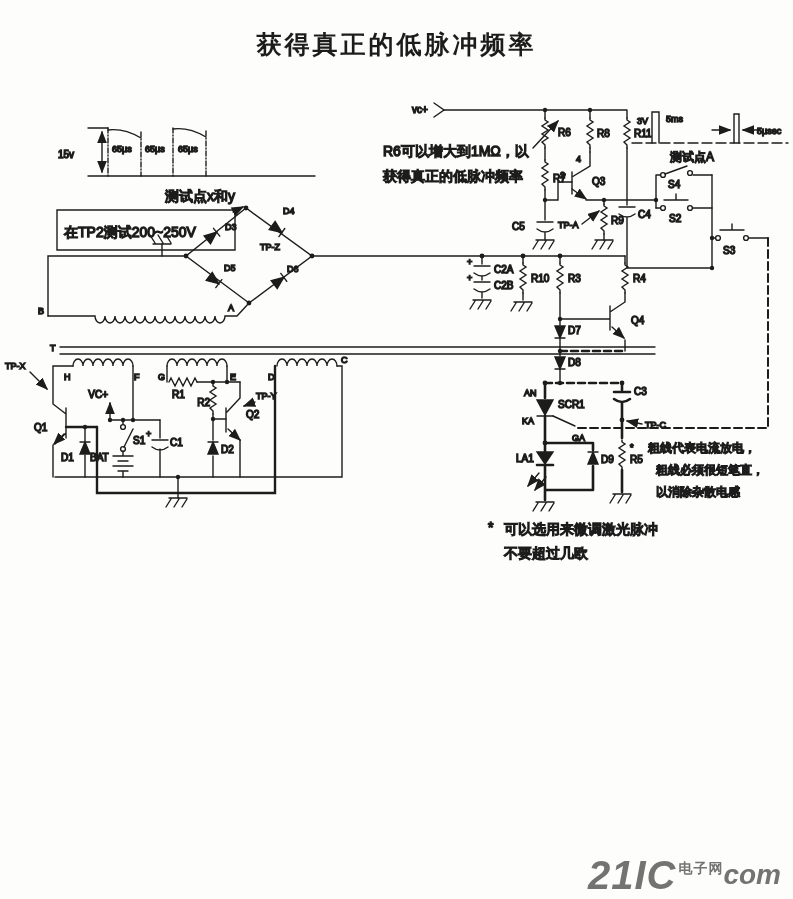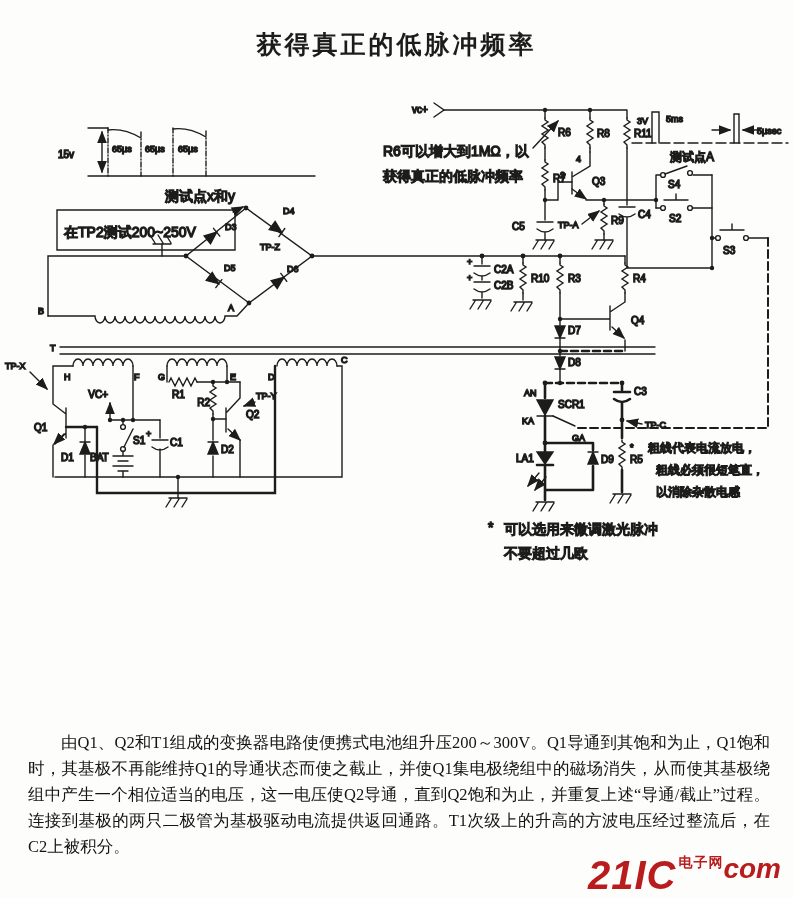--- a/index.html
+++ b/index.html
@@ -10,22 +10,22 @@
   svg.schem{position:absolute;left:0;top:0;}
   svg.schem text{fill:#1c1c1c;font-family:"Liberation Sans",sans-serif;}
   .lbl{font-size:10px;}
   .pin{font-size:9px;}
   .cn{font-size:14px;font-family:"Liberation Serif",serif;}
   .cn-s{font-size:12px;font-family:"Liberation Serif",serif;}
   .body-text{position:absolute;left:28px;top:730px;width:742px;
              font-family:"Liberation Serif",serif;font-size:16.5px;line-height:26px;
              text-align:justify;color:#141414;}
   .body-text p{margin:0;text-indent:2em;}
-  .watermark{position:absolute;right:12px;bottom:4px;color:#b91c1c;font-weight:bold;
-             display:flex;align-items:flex-start;line-height:1;}
+  .watermark{position:absolute;right:12px;bottom:4px;color:#737373;font-weight:bold;
+             display:flex;align-items:center;line-height:1;}
   .wm-big{font-size:40px;font-style:italic;letter-spacing:1px;}
   .wm-stack{display:inline-flex;flex-direction:row;align-items:flex-start;margin-left:2px;}
   .wm-cn{font-size:14px;letter-spacing:1px;}
   .wm-com{font-size:28px;font-style:italic;}
 </style>
 </head>
 <body>
 
 <div class="page">
 
@@ -307,21 +307,20 @@
       <text x="648" y="452" class="cn-s">粗线代表电流放电，</text>
       <text x="656" y="474" class="cn-s">粗线必须很短笔直，</text>
       <text x="656" y="496" class="cn-s">以消除杂散电感</text>
       <text x="488" y="532" class="cn">*</text>
       <text x="504" y="534" class="cn">可以选用来微调激光脉冲</text>
       <text x="504" y="558" class="cn">不要超过几欧</text>
     </g>
   </svg>
 
   <div class="body-text">
-    <p>由Q1、Q2和T1组成的变换器电路使便携式电池组升压200～300V。Q1导通到其饱和为止，Q1饱和时，其基极不再能维持Q1的导通状态而使之截止，并使Q1集电极绕组中的磁场消失，从而使其基极绕组中产生一个相位适当的电压，这一电压使Q2导通，直到Q2饱和为止，并重复上述“导通/截止”过程。连接到基极的两只二极管为基极驱动电流提供返回通路。T1次级上的升高的方波电压经过整流后，在C2上被积分。</p>
   </div>
 
   <div class="watermark">
     <span class="wm-big">21IC</span>
     <span class="wm-stack">
       <span class="wm-cn">电子网</span>
       <span class="wm-com">com</span>
     </span>
   </div>
 

